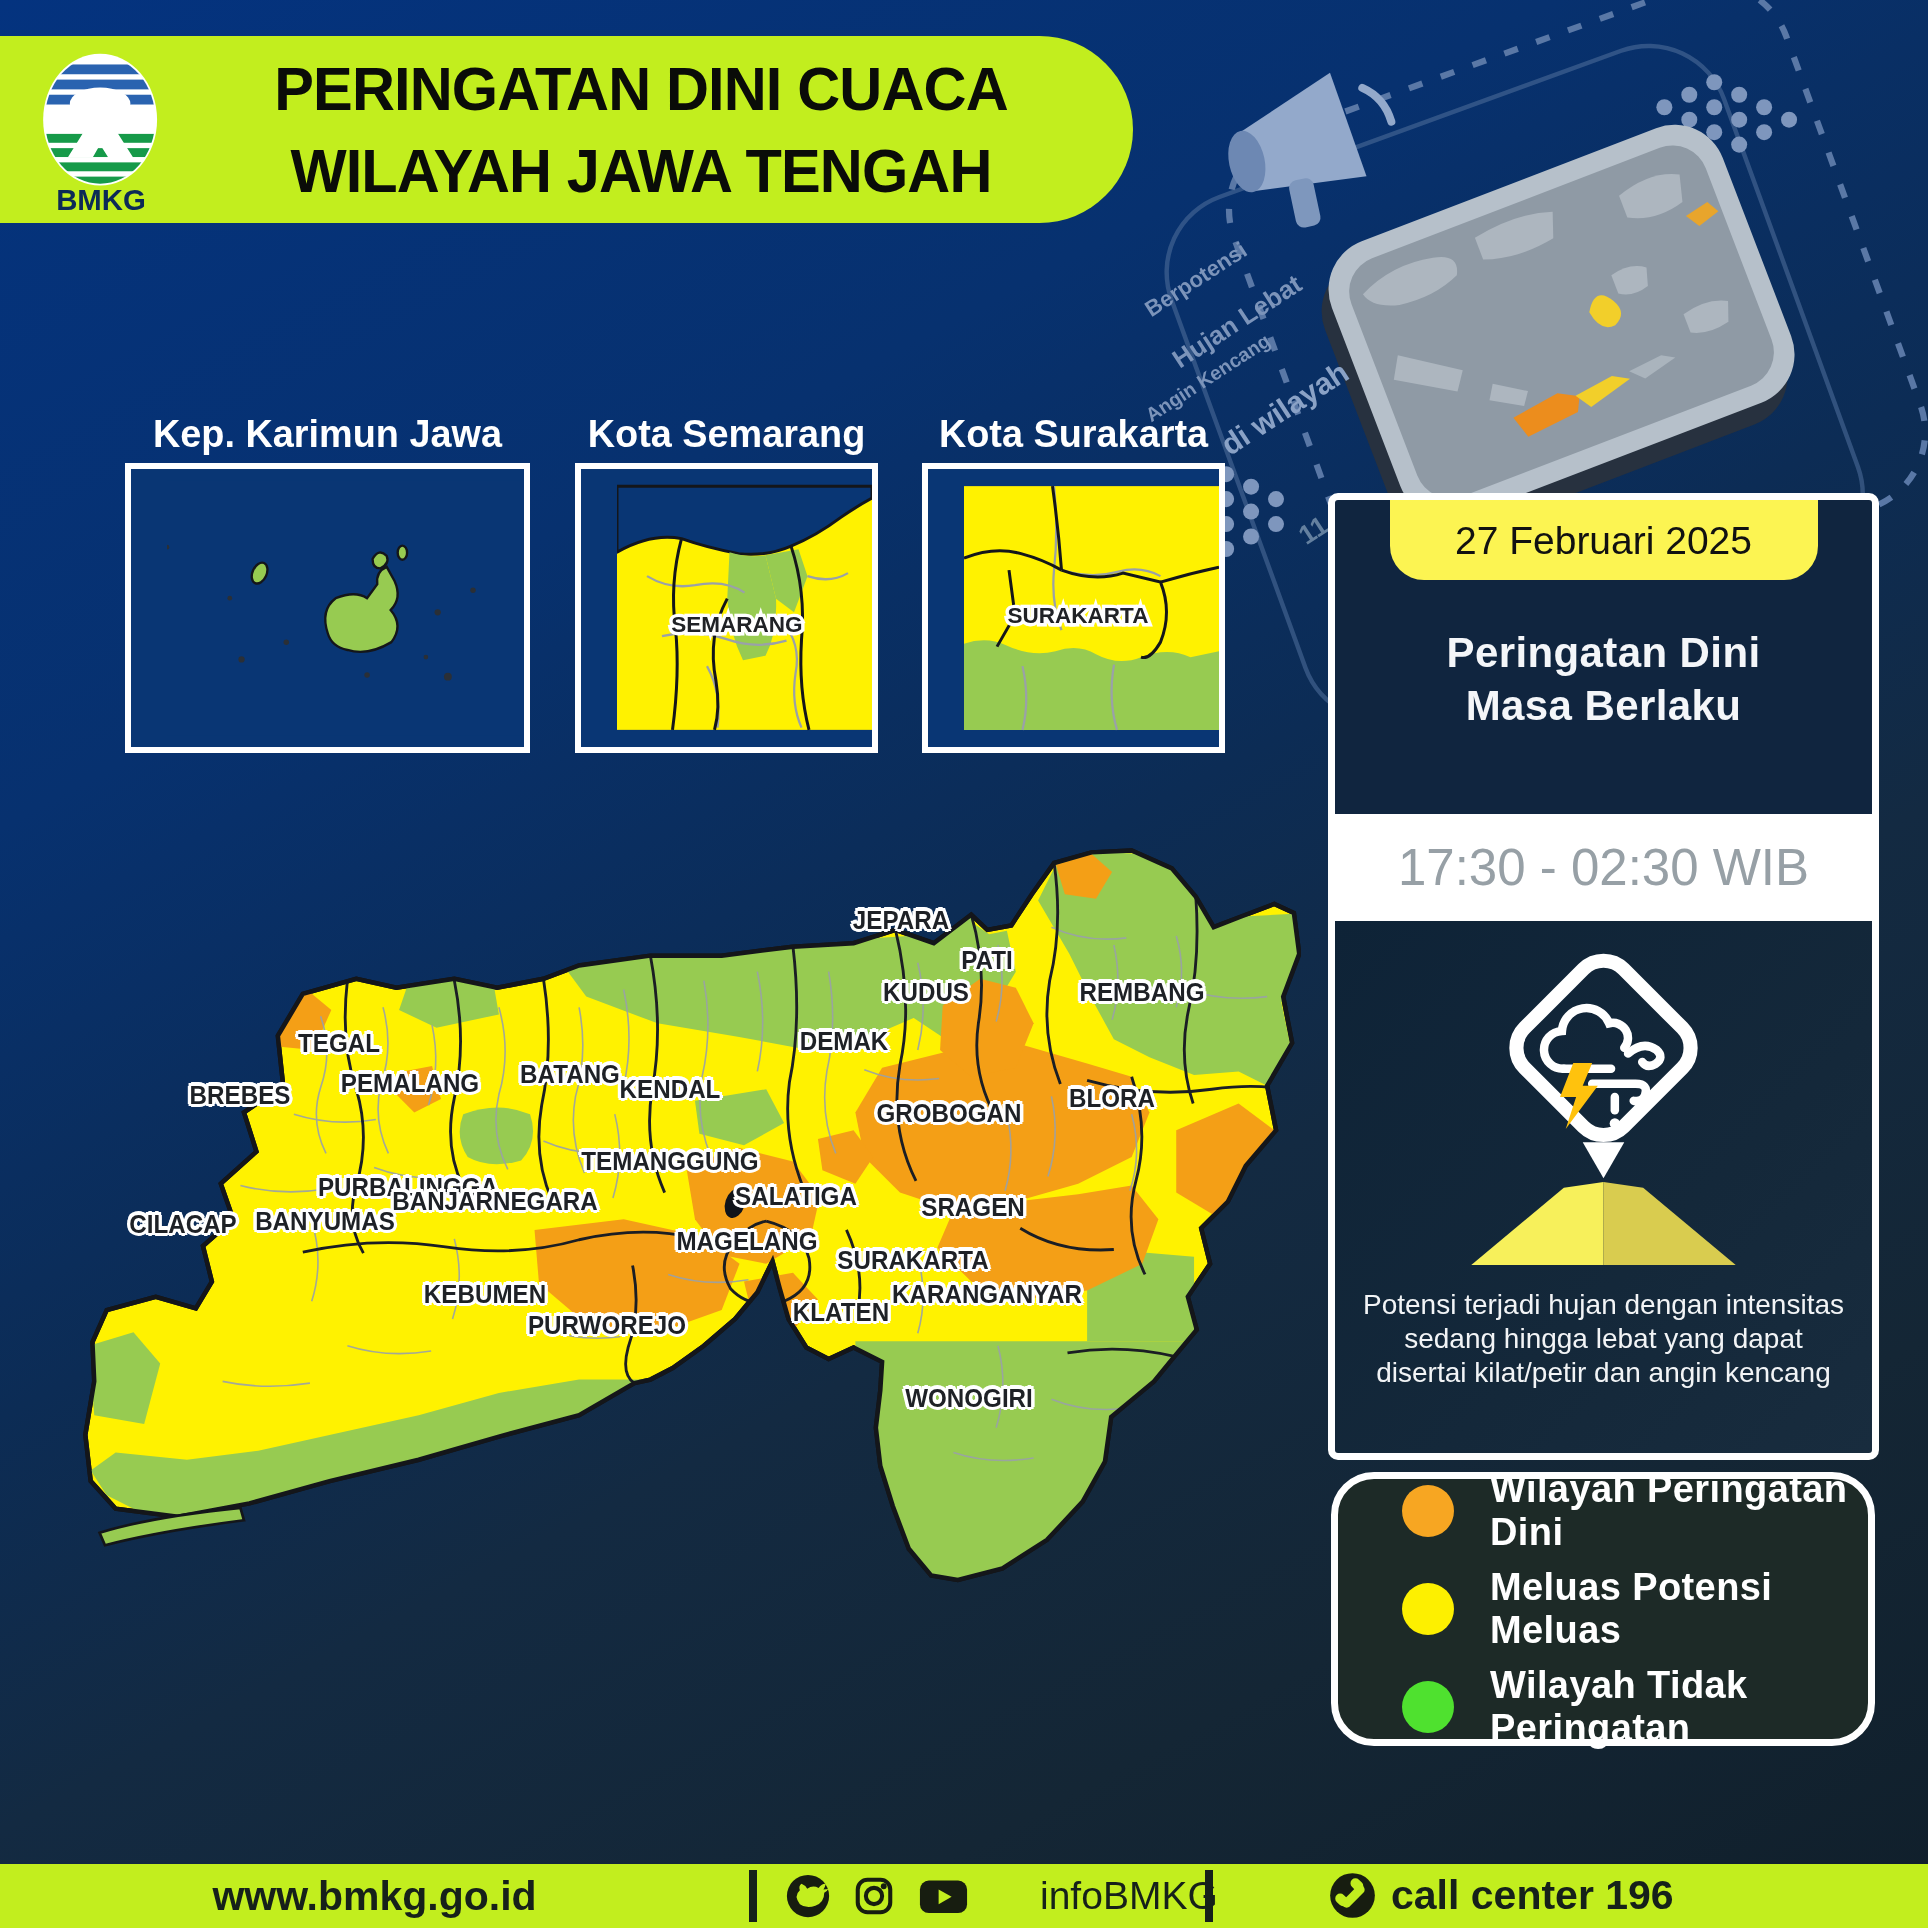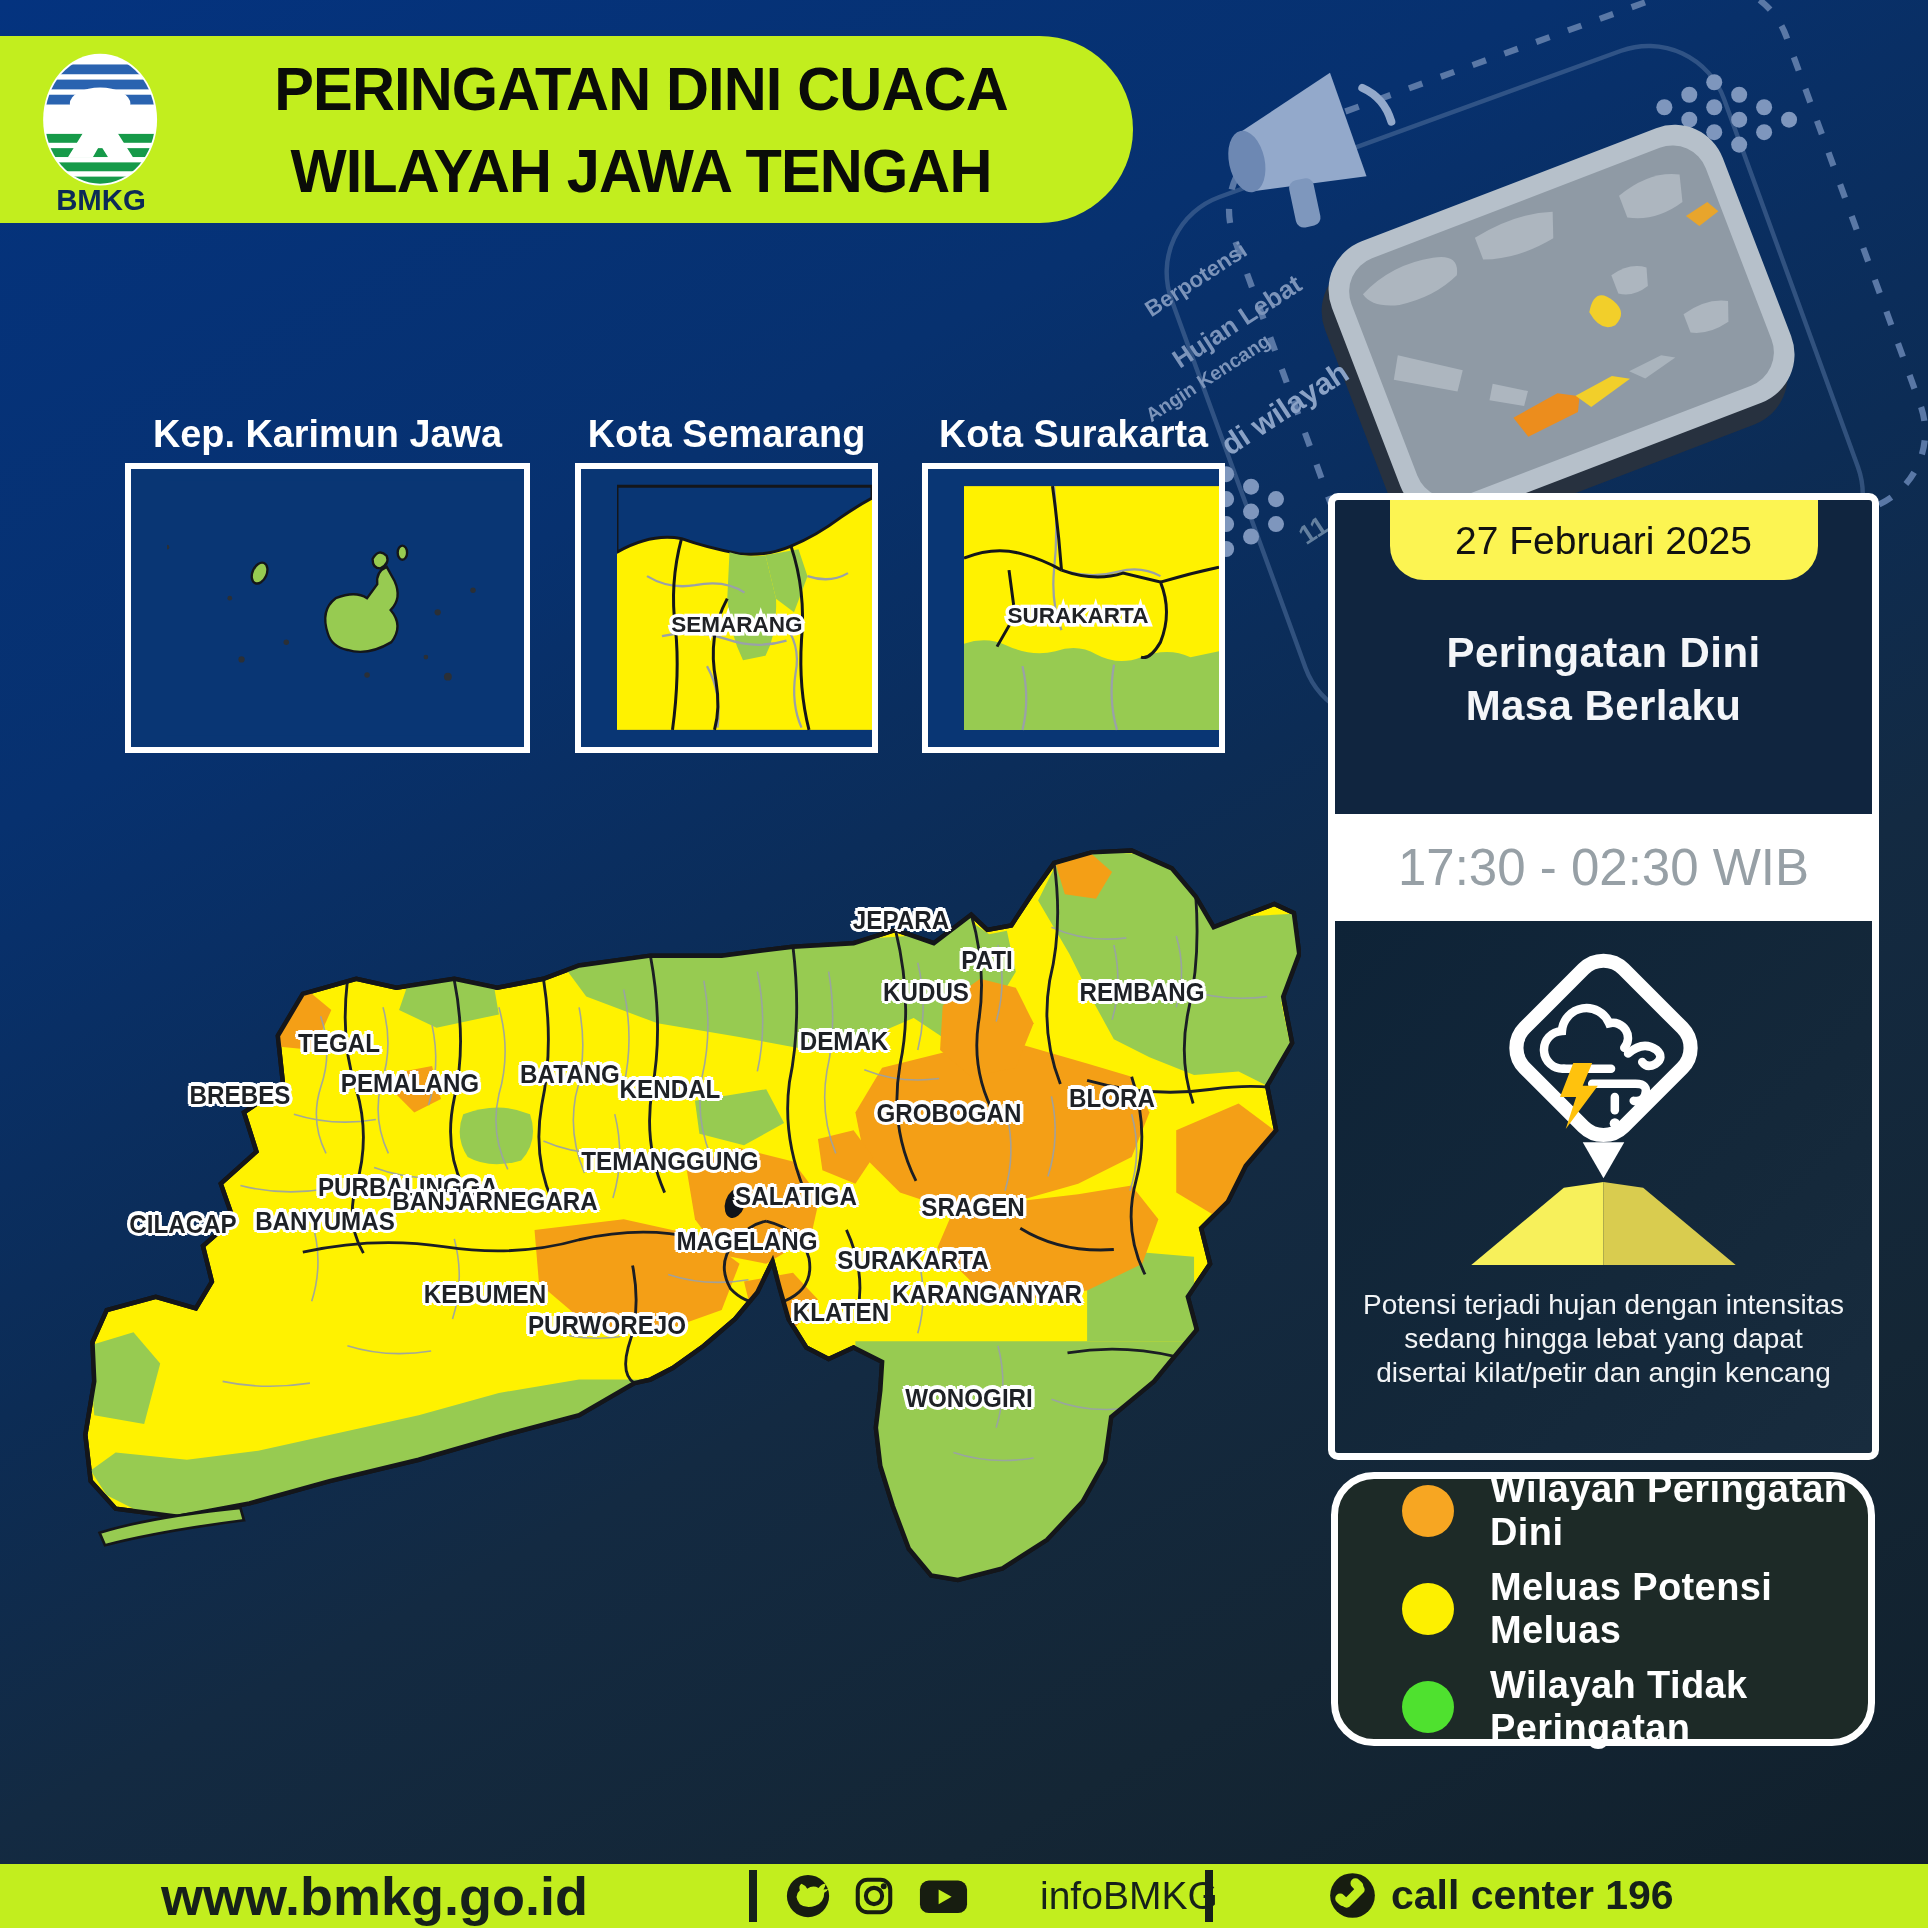--- a/index.html
+++ b/index.html
@@ -56,21 +56,21 @@
     border:7.1px solid #fff;border-radius:43px;box-sizing:border-box;
     background:#1d2a27;display:flex;flex-direction:column;justify-content:center;
     padding:9px 0 9px 64px;}
   .legend-row{display:flex;align-items:center;gap:36px;margin:11.6px 0;}
   .legend-dot{width:52px;height:52px;border-radius:50%;flex:none;}
   .legend-label{color:#fff;font-size:38px;font-weight:700;letter-spacing:0.4px;}
   
   .footer{position:absolute;left:0;top:1864px;width:1928px;height:64px;
     background:#c2ee1e;display:flex;align-items:center;color:#16211a;}
   .footer .site{position:absolute;left:143px;width:463px;text-align:center;
-    font-size:54px;font-weight:700;}
+    font-size:41px;font-weight:700;}
   .f-divider{position:absolute;width:8px;height:52px;background:#16211a;top:6.2px;}
   .f-icons{position:absolute;left:782px;top:6.2px;display:flex;gap:14.3px;align-items:center;}
   .handle{position:absolute;left:1014px;width:205px;font-size:39px;font-weight:400;margin-left:26px;}
   .call-wrap{position:absolute;left:1326px;top:4.5px;display:flex;align-items:center;gap:12px;}
   .call-text{font-size:41px;font-weight:700;}
 </style>
 </head>
 <body>
 
 <div class="canvas">

